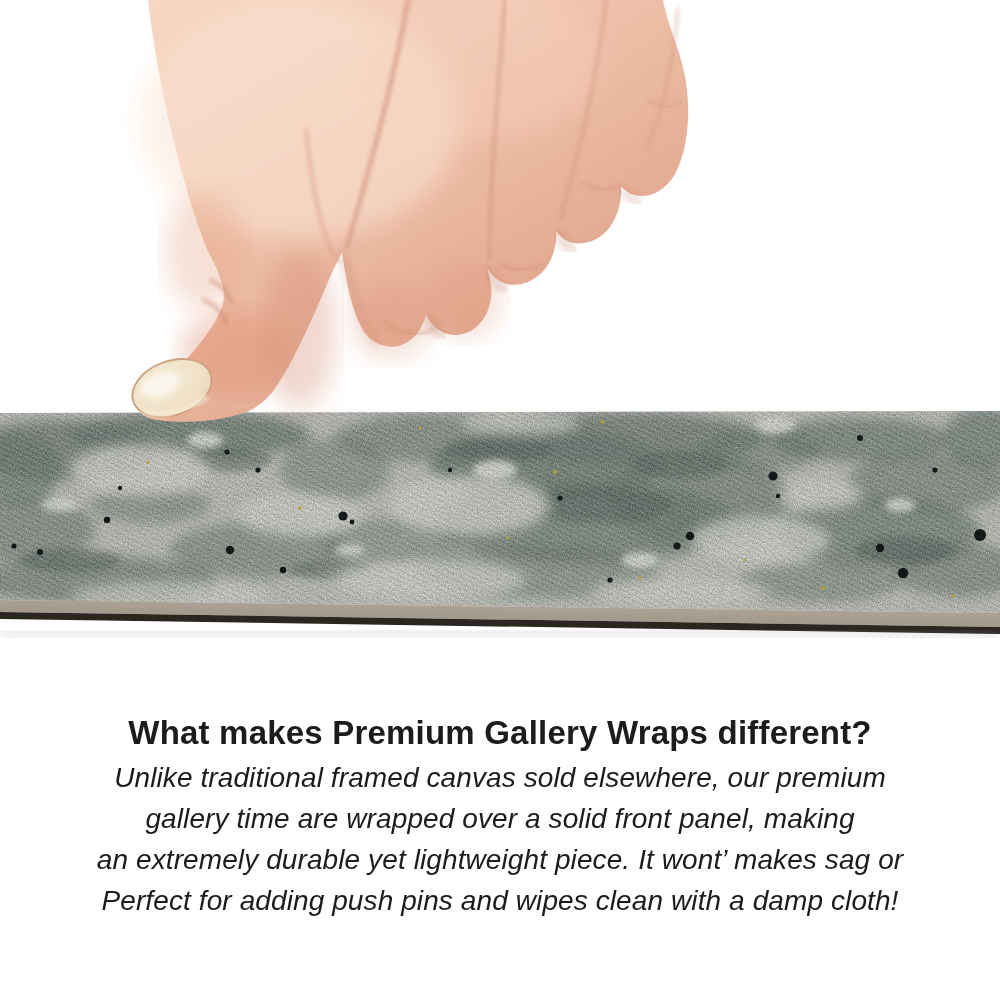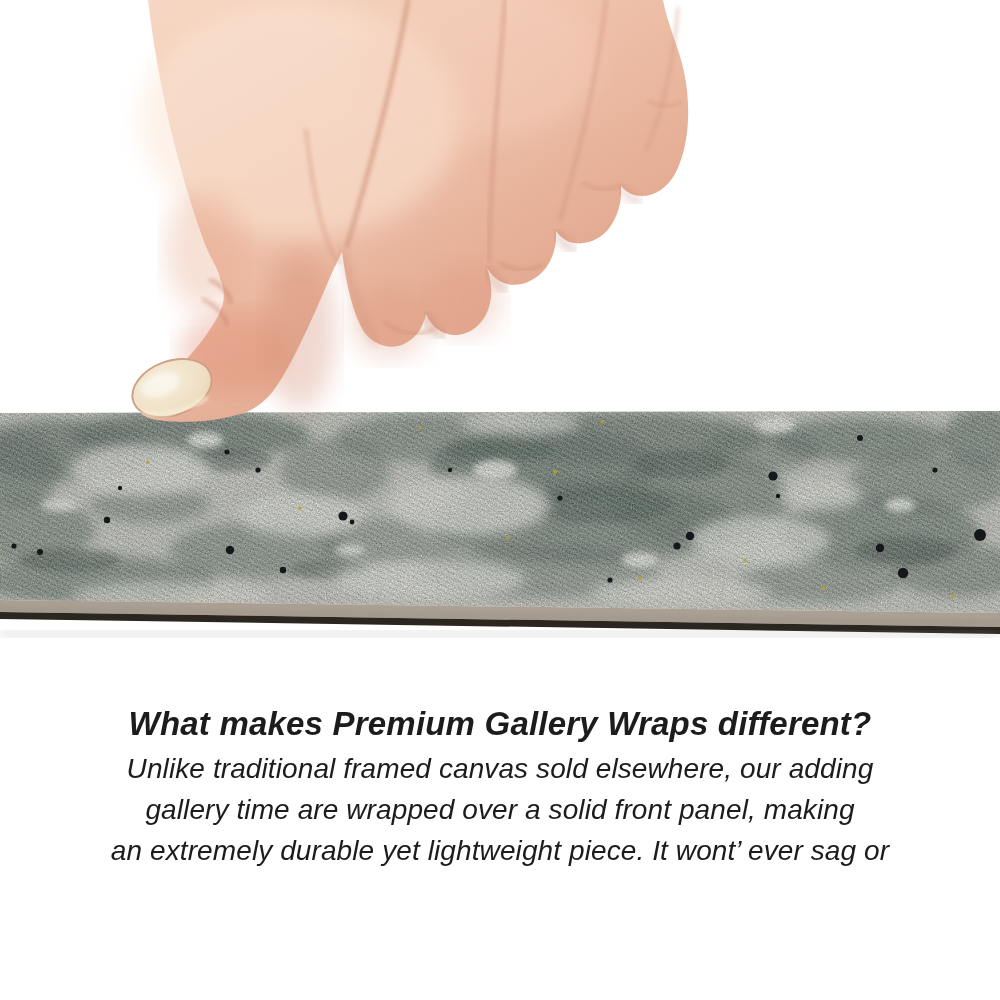--- a/index.html
+++ b/index.html
@@ -9,22 +9,22 @@
   }
   .photo-area{position:absolute;top:0;left:0;width:1000px;height:660px;}
   .canvas-strip{position:absolute;top:410px;left:0;width:1000px;height:236px;z-index:2;}
   .canvas-strip svg{display:block;width:1000px;height:236px;}
   .hand-photo{position:absolute;top:0;left:0;width:1000px;height:428px;z-index:3;}
   .copy{
     position:absolute;top:701px;left:0;width:1000px;text-align:center;z-index:4;
     color:#1c1c1c;
   }
   .copy h1{
-    margin:3px 0 4px 0;
-    font-size:33px;line-height:40px;font-style:italic;font-weight:700;
+    margin:12px 0 4px 0;
+    font-size:33px;line-height:40px;font-weight:700;
     letter-spacing:.2px;
   }
   .copy p{
     margin:0;
     font-size:28px;line-height:41px;font-style:italic;font-weight:400;
     letter-spacing:.1px;
   }
 </style>
 </head>
 <body>
@@ -274,18 +274,19 @@
       <g transform="rotate(-20 172 388)">
         <ellipse cx="172" cy="388" rx="41" ry="27" fill="url(#nailGrad)" stroke="#cfa183" stroke-width="2"></ellipse>
         <ellipse cx="162" cy="381" rx="20" ry="11" fill="#ffffff" opacity=".5" filter="url(#hb2)"></ellipse>
         <path d="M136,400 C150,412 178,416 202,408" fill="none" stroke="#fbf4e2" stroke-width="4" opacity=".85" filter="url(#hb2)"></path>
       </g>
     </svg>
   </div>
 
   <div class="copy">
     <h1>What makes Premium Gallery Wraps different?</h1>
-    <p>Unlike traditional framed canvas sold elsewhere, our adding</p>
+    <p>Unlike traditional framed canvas sold elsewhere, our premium</p>
     <p>gallery time are wrapped over a solid front panel, making</p>
-    <p>an extremely durable yet lightweight piece. It wont’ ever sag or</p>
+    <p>an extremely durable yet lightweight piece. It wont’ makes sag or</p>
+    <p>Perfect for adding push pins and wipes clean with a damp cloth!</p>
   </div>
 
 </div>
 
 </body></html>

